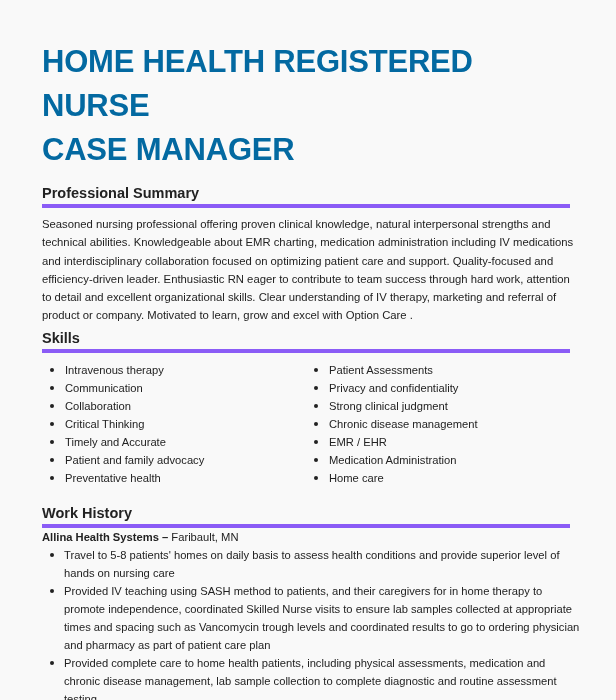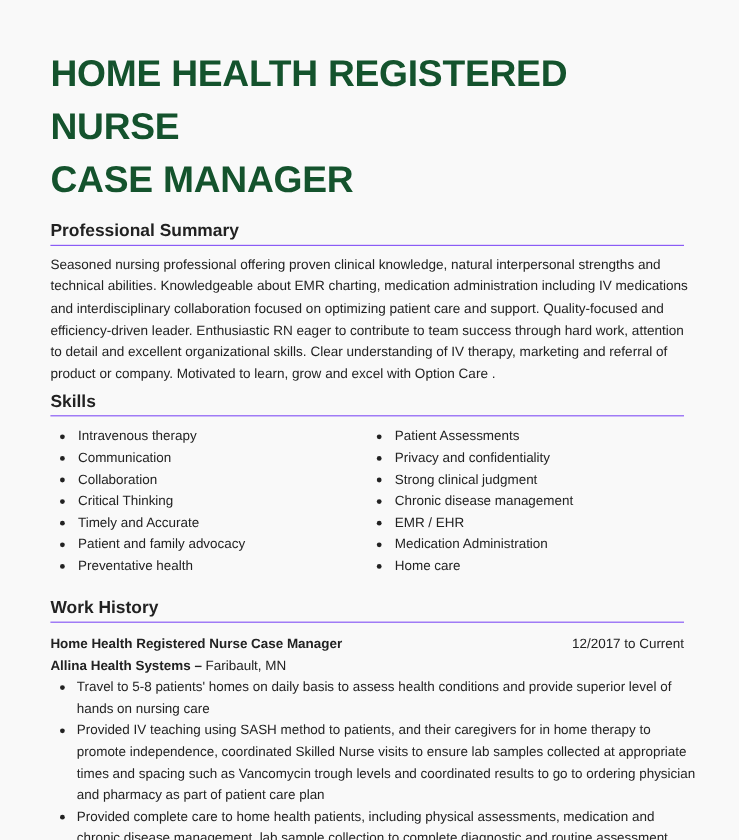--- a/index.html
+++ b/index.html
@@ -6,25 +6,25 @@
     body {
       width: 616px; height: 700px; overflow: hidden;
       background: #f9f9f9;
       font-family: "Liberation Sans", sans-serif;
       color: #222;
     }
     .page { position: relative; padding: 0 0 0 42px; width: 528px; }
     .title {
       margin: 0; padding-top: 40px;
       font-size: 31px; font-weight: bold; line-height: 44px;
-      color: #14532d; letter-spacing: -0.2px;
+      color: #0369a1; letter-spacing: -0.2px;
     }
     .section-head {
       font-size: 14.5px; color: #222;
-      border-bottom: 1px solid #8b5cf6;
+      border-bottom: 4px solid #8b5cf6;
       padding-bottom: 2px; margin: 0;
       line-height: 18px;
     }
     .sec-summary { margin-top: 12px; }
     .summary-text {
       margin: 7px 0 4px 0; font-size: 11.3px; line-height: 18.3px; color: #222;
       width: 540px;
     }
     .sec-skills { }
     .skills-grid { display: flex; margin-top: 8px; }
@@ -77,24 +77,20 @@
         <li><span class="bullet"></span><span>EMR / EHR</span></li>
         <li><span class="bullet"></span><span>Medication Administration</span></li>
         <li><span class="bullet"></span><span>Home care</span></li>
       </ul>
     </div>
   </section>
 
   <section class="sec-work">
     <h2 class="section-head">Work History</h2>
     <div class="job">
-      <div class="job-head">
-        <span class="job-title">Home Health Registered Nurse Case Manager</span>
-        <span class="job-dates">12/2017 to Current</span>
-      </div>
       <div class="company-line">
         <span class="company">Allina Health Systems</span><span class="company"> – </span><span>Faribault, MN</span>
       </div>
       <ul class="duties">
         <li><span class="bullet"></span><span>Travel to 5-8 patients' homes on daily basis to assess health conditions and provide superior level of hands on nursing care</span></li>
         <li><span class="bullet"></span><span>Provided IV teaching using SASH method to patients, and their caregivers for in home therapy to promote independence, coordinated Skilled Nurse visits to ensure lab samples collected at appropriate times and spacing such as Vancomycin trough levels and coordinated results to go to ordering physician and pharmacy as part of patient care plan</span></li>
         <li><span class="bullet"></span><span>Provided complete care to home health patients, including physical assessments, medication and chronic disease management, lab sample collection to complete diagnostic and routine assessment testing</span></li>
 
       </ul>
     </div>

